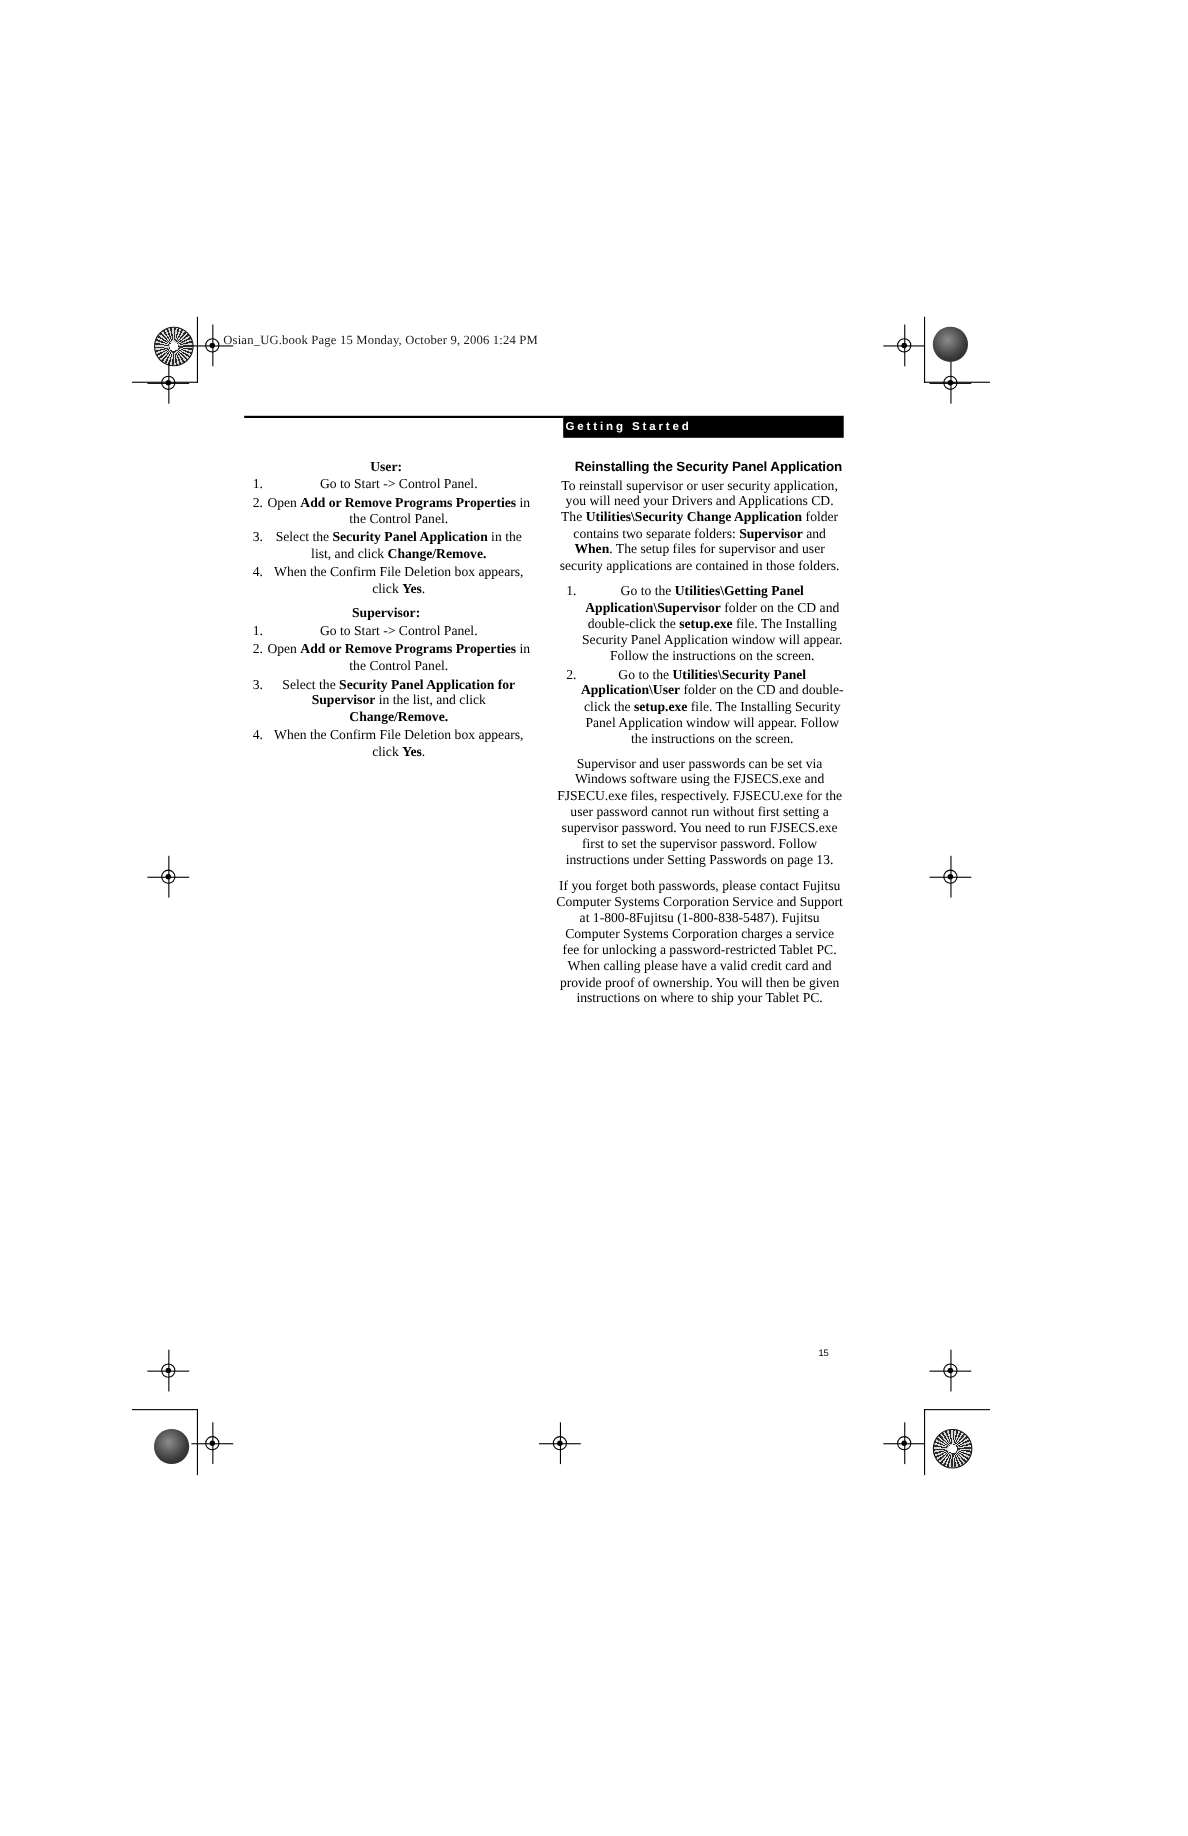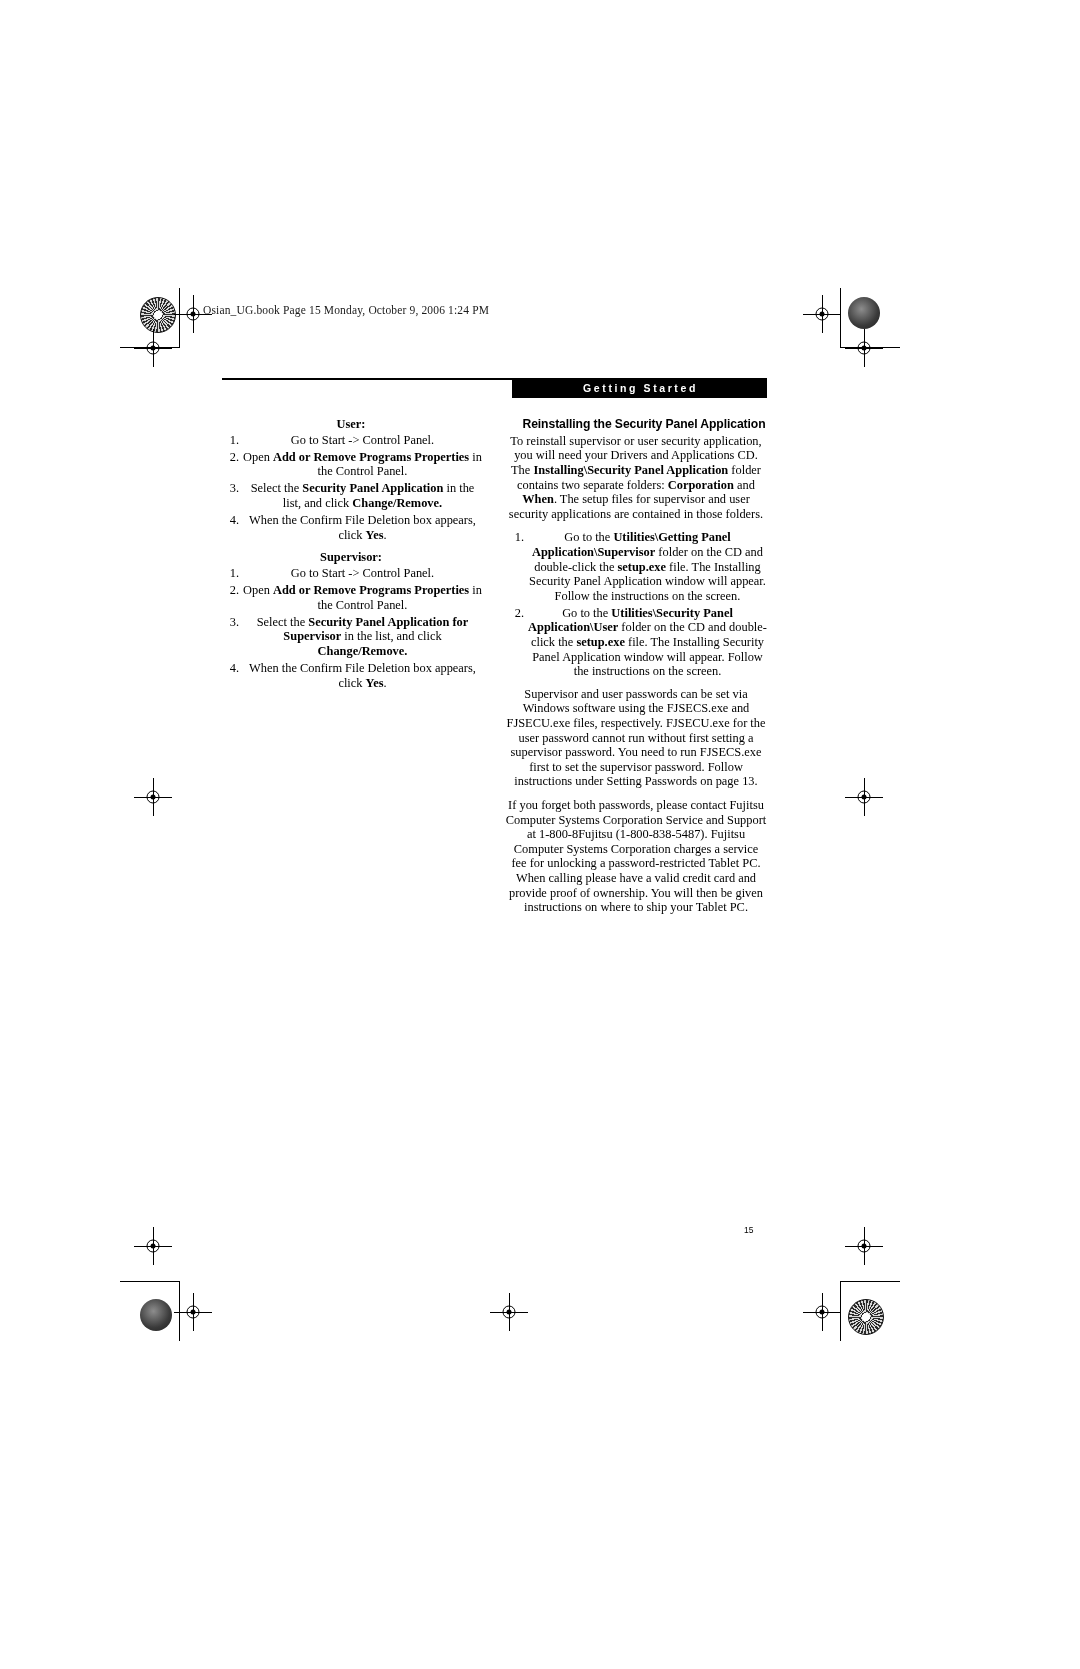--- a/index.html
+++ b/index.html
@@ -100,21 +100,20 @@
     height: 20px;
     background: #000;
   }
   .header-bar span {
     display: block;
     color: #ffffff;
     font-family: "Liberation Sans", sans-serif;
     font-weight: bold;
     font-size: 10.5px;
     letter-spacing: 2.6px;
-    text-align: center;
     line-height: 20px;
     padding-left: 2px;
   }
 
   .col {
     position: absolute;
     top: 401px;
     width: 262px;
     font-size: 12.4px;
     line-height: 14.6px;
@@ -277,21 +276,21 @@
     <ol class="steps">
         <li><span>Go to Start -&gt; Control Panel.</span></li>
         <li><span>Open </span><b>Add or Remove Programs Properties</b><span> in the Control Panel.</span></li>
         <li><span>Select the </span><b>Security Panel Application for Supervisor</b><span> in the list, and click </span><b>Change/Remove.</b></li>
         <li><span>When the Confirm File Deletion box appears, click </span><b>Yes</b><span>.</span></li>
       </ol>
   </div>
 
   <div class="col col-right">
     <div class="sec-head">Reinstalling the Security Panel Application</div>
-    <p class="body"><span>To reinstall supervisor or user security application, you will need your Drivers and Applications CD. The </span><b>Installing\Security Panel Application</b><span> folder contains two separate folders: </span><b>Corporation</b><span> and </span><b>When</b><span>. The setup files for supervisor and user security applications are contained in those folders.</span></p>
+    <p class="body"><span>To reinstall supervisor or user security application, you will need your Drivers and Applications CD. The </span><b>Utilities\Security Change Application</b><span> folder contains two separate folders: </span><b>Supervisor</b><span> and </span><b>When</b><span>. The setup files for supervisor and user security applications are contained in those folders.</span></p>
 
     <ol class="steps">
         <li><span>Go to the </span><b>Utilities\Getting Panel Application\Supervisor</b><span> folder on the CD and double-click the </span><b>setup.exe</b><span> file. The Installing Security Panel Application window will appear. Follow the instructions on the screen.</span></li>
         <li><span>Go to the </span><b>Utilities\Security Panel Application\User</b><span> folder on the CD and double-click the </span><b>setup.exe</b><span> file. The Installing Security Panel Application window will appear. Follow the instructions on the screen.</span></li>
       </ol>
 
     <p class="body"><span>Supervisor and user passwords can be set via Windows software using the FJSECS.exe and FJSECU.exe files, respectively. FJSECU.exe for the user password cannot run without first setting a supervisor password. You need to run FJSECS.exe first to set the supervisor password. Follow instructions under Setting Passwords on page 13.</span></p>
     <p class="body"><span>If you forget both passwords, please contact Fujitsu Computer Systems Corporation Service and Support at 1-800-8Fujitsu (1-800-838-5487). Fujitsu Computer Systems Corporation charges a service fee for unlocking a password-restricted Tablet PC. When calling please have a valid credit card and provide proof of ownership. You will then be given instructions on where to ship your Tablet PC.</span></p>
   </div>
 

